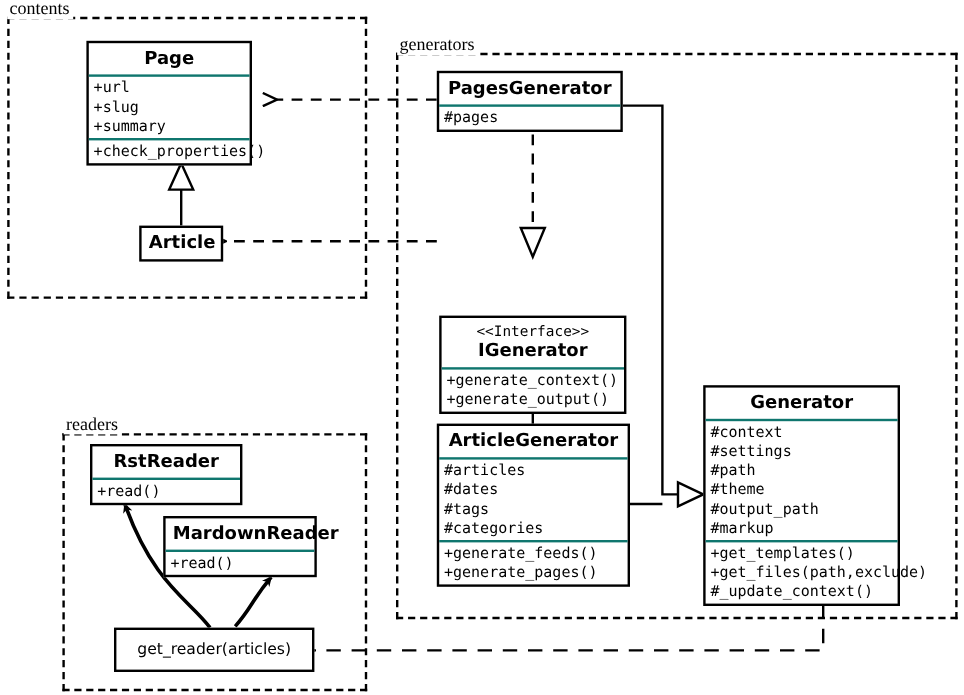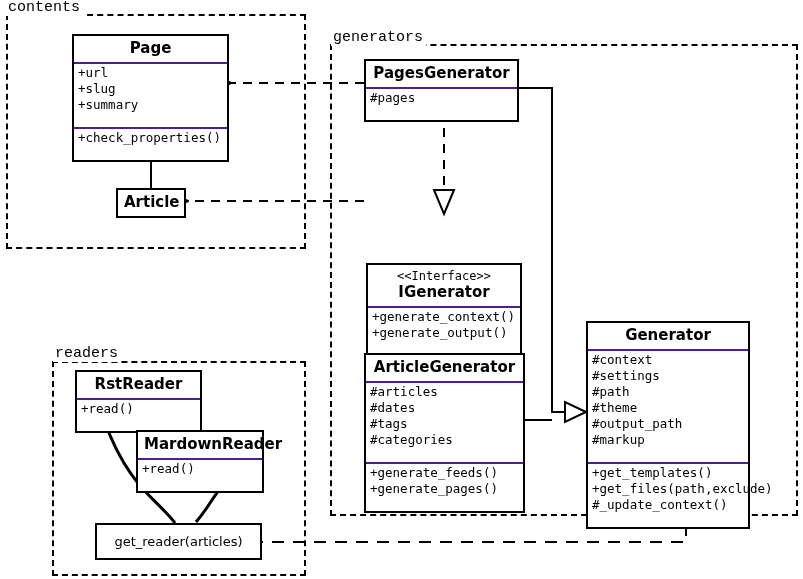--- a/index.html
+++ b/index.html
@@ -28,21 +28,21 @@
 
   
   .pkg {
     position: absolute;
     border: 2px dashed #000;
     box-sizing: border-box;
     background: transparent;
   }
   .pkg-label {
     position: absolute;
-    font-family: Liberation Mono, monospace;
+    font-family: Liberation Serif, serif;
     font-size: 15px;
     color: #000;
     background: #ffffff;
     padding: 0 3px 0 2px;
     line-height: 16px;
     white-space: nowrap;
   }
 
   
   .uml {
@@ -64,22 +64,22 @@
   }
   .uml .stereo {
     font-family: "DejaVu Sans Mono", monospace;
     font-weight: normal;
     font-size: 12px;
     text-align: center;
     line-height: 15px;
     display: block;
   }
   .uml .compartment {
-    border-top: 2px solid #4c1d95;
-    padding: 1px 0 14px 0;
+    border-top: 2px solid #0f766e;
+    padding: 1px 0 2px 0;
   }
   .uml .row {
     font-family: "DejaVu Sans Mono", monospace;
     font-size: 12.5px;
     line-height: 16px;
     padding: 0 2px 0 4px;
     color: #000;
     white-space: nowrap;
   }
   .plain-box {
@@ -161,21 +161,21 @@
 
     <g>
       <path d="M175,523 C158,500 128,487 104,420" stroke="#000" stroke-width="3" fill="none" marker-end="url(#solid-arrow)"></path>
     </g>
 
     <g>
       <path d="M196,522 C210,506 210,500 226,481" stroke="#000" stroke-width="3" fill="none" marker-end="url(#solid-arrow)"></path>
     </g>
   </svg>
 
-  <div class="uml" style="left:72px; top:34px; width:157px;">
+  <div class="uml" style="left:72px; top:34px; width:138px;">
     <div class="name">Page</div>
     <div class="compartment">
       <div class="row">+url</div>
       <div class="row">+slug</div>
       <div class="row">+summary</div>
     </div>
     <div class="compartment">
       <div class="row">+check_properties()</div>
     </div>
   </div>

